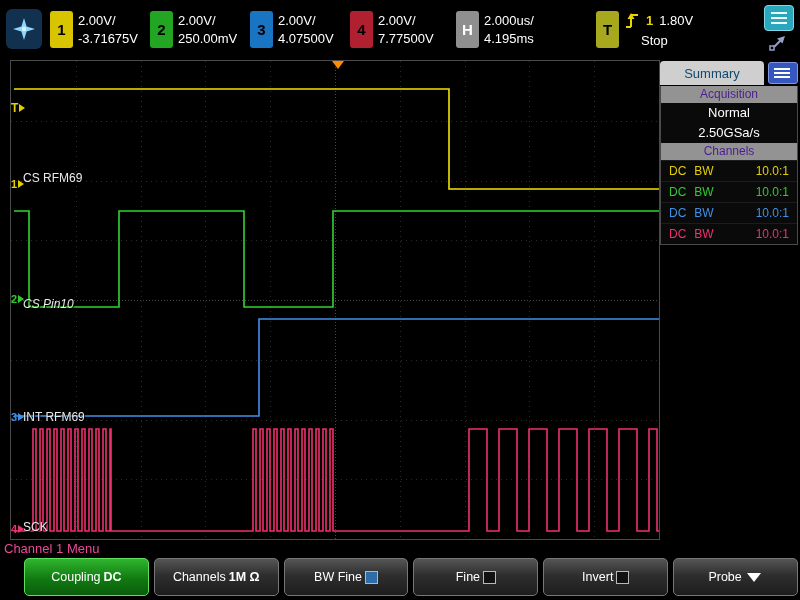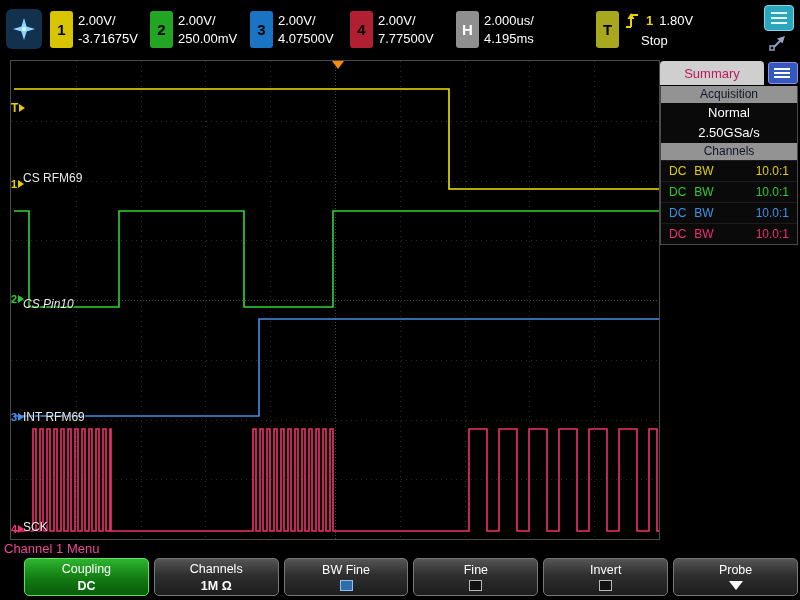--- a/index.html
+++ b/index.html
@@ -29,33 +29,33 @@
   .plot svg{display:block;}
   .trace-label{position:absolute;font-size:12px;color:#e9e9e9;text-shadow:1px 1px 1px #000;white-space:nowrap;}
   .gnd{position:absolute;left:0;transform:translateY(-50%);display:flex;align-items:center;font-size:11px;font-weight:bold;}
   .tlm{position:absolute;left:0;transform:translateY(-50%);display:flex;align-items:center;font-size:12px;font-weight:bold;}
   .tri{width:0;height:0;border-top:4px solid transparent;border-bottom:4px solid transparent;border-left:6px solid currentColor;margin-left:1px;}
   .ttm{position:absolute;top:0;width:0;height:0;border-left:6px solid transparent;border-right:6px solid transparent;border-top:8px solid #ff8a00;transform:translateX(-6px);}
 
   
   .sidebar{position:absolute;left:660px;top:60px;width:138px;height:478px;}
   .sbtabs{display:flex;align-items:center;gap:4px;height:26px;}
-  .sbtab{flex:1;height:24px;background:#cfcfcf;color:#be185d;border-radius:4px 4px 0 0;font-size:13px;display:flex;align-items:center;justify-content:center;cursor:pointer;}
+  .sbtab{flex:1;height:24px;background:#cfcfcf;color:#0c4a6e;border-radius:4px 4px 0 0;font-size:13px;display:flex;align-items:center;justify-content:center;cursor:pointer;}
   .sbicon{width:30px;height:22px;background:#3558c0;border:1px solid #7f96e0;border-radius:3px;display:flex;flex-direction:column;justify-content:center;gap:2px;padding-left:5px;box-sizing:border-box;cursor:pointer;}
   .sbicon i{display:block;width:16px;height:2px;background:#fff;}
   .sbbody{border:1px solid #4a4a4a;border-top:none;background:#0a0a0a;}
-  .sbheader{background:#939393;color:#0f172a;font-size:12px;text-align:center;height:17px;line-height:17px;}
+  .sbheader{background:#939393;color:#4c1d95;font-size:12px;text-align:center;height:17px;line-height:17px;}
   .sbrow{font-size:13px;color:#fff;text-align:center;height:20px;line-height:20px;}
   .chrow{display:flex;justify-content:space-between;align-items:center;height:20px;padding:0 8px;font-size:12px;border-top:1px solid #1c1c1c;}
   .chrow .lft{display:flex;gap:8px;}
 
   
   .menu-title{position:absolute;left:4px;top:541px;font-size:13px;color:#ec4899;}
   .softkeys{position:absolute;left:24px;top:558px;width:774px;height:38px;display:flex;gap:5px;}
-  .softkey{flex:1;border-radius:5px;background:linear-gradient(#555 0%,#2e2e2e 45%,#1d1d1d 100%);border:1px solid #777;color:#fff;font-size:12.5px;font-family:inherit;display:flex;flex-direction:column;align-items:center;justify-content:center;gap:3px;padding:4px;cursor:pointer;}
+  .softkey{flex:1;border-radius:5px;background:linear-gradient(#555 0%,#2e2e2e 45%,#1d1d1d 100%);border:1px solid #777;color:#fff;font-size:12.5px;font-family:inherit;display:flex;flex-direction:row;align-items:center;justify-content:center;gap:3px;padding:4px;cursor:pointer;}
   .softkey.selected{background:linear-gradient(#2fb52f 0%,#117a11 55%,#0a5c0a 100%);border-color:#5fdf5f;}
   .skval{font-weight:bold;}
   .cb{width:11px;height:11px;border:1px solid #b9b9b9;background:#121212;}
   .cb.hl{background:#2e6da8;border-color:#8fc0ef;}
 </style>
 </head>
 <body>
 
 <div class="topbar">
   <div class="logo">

